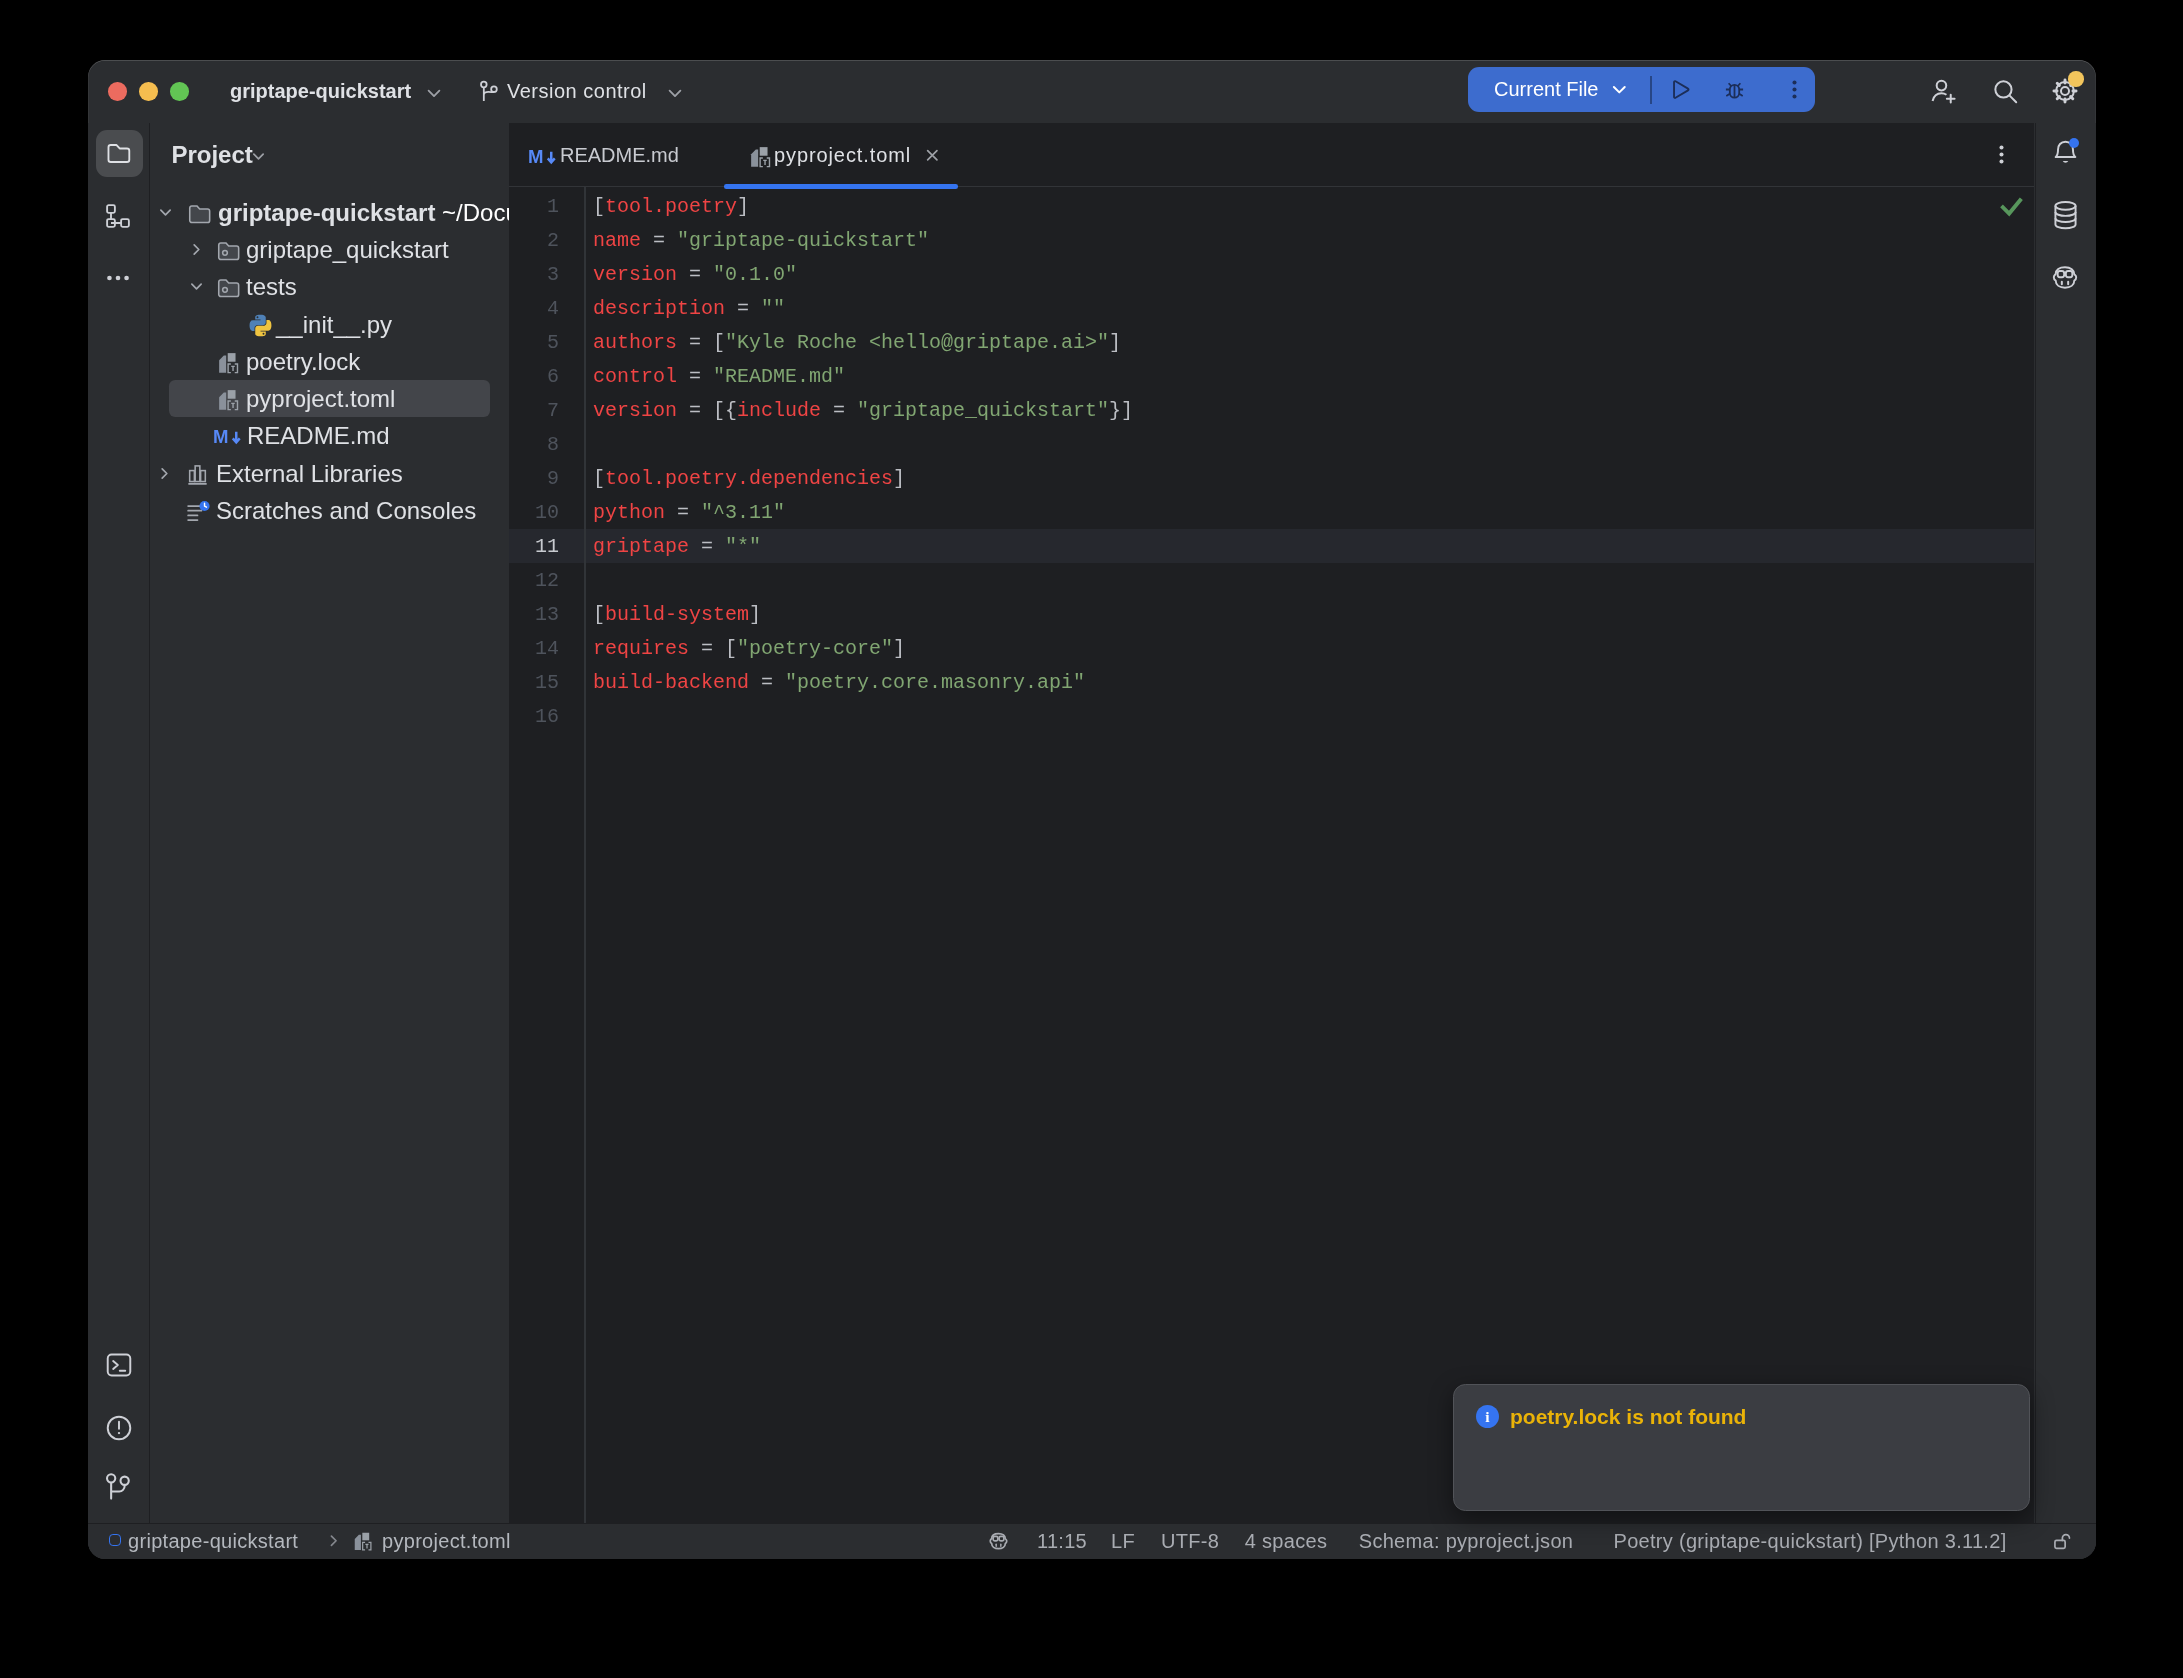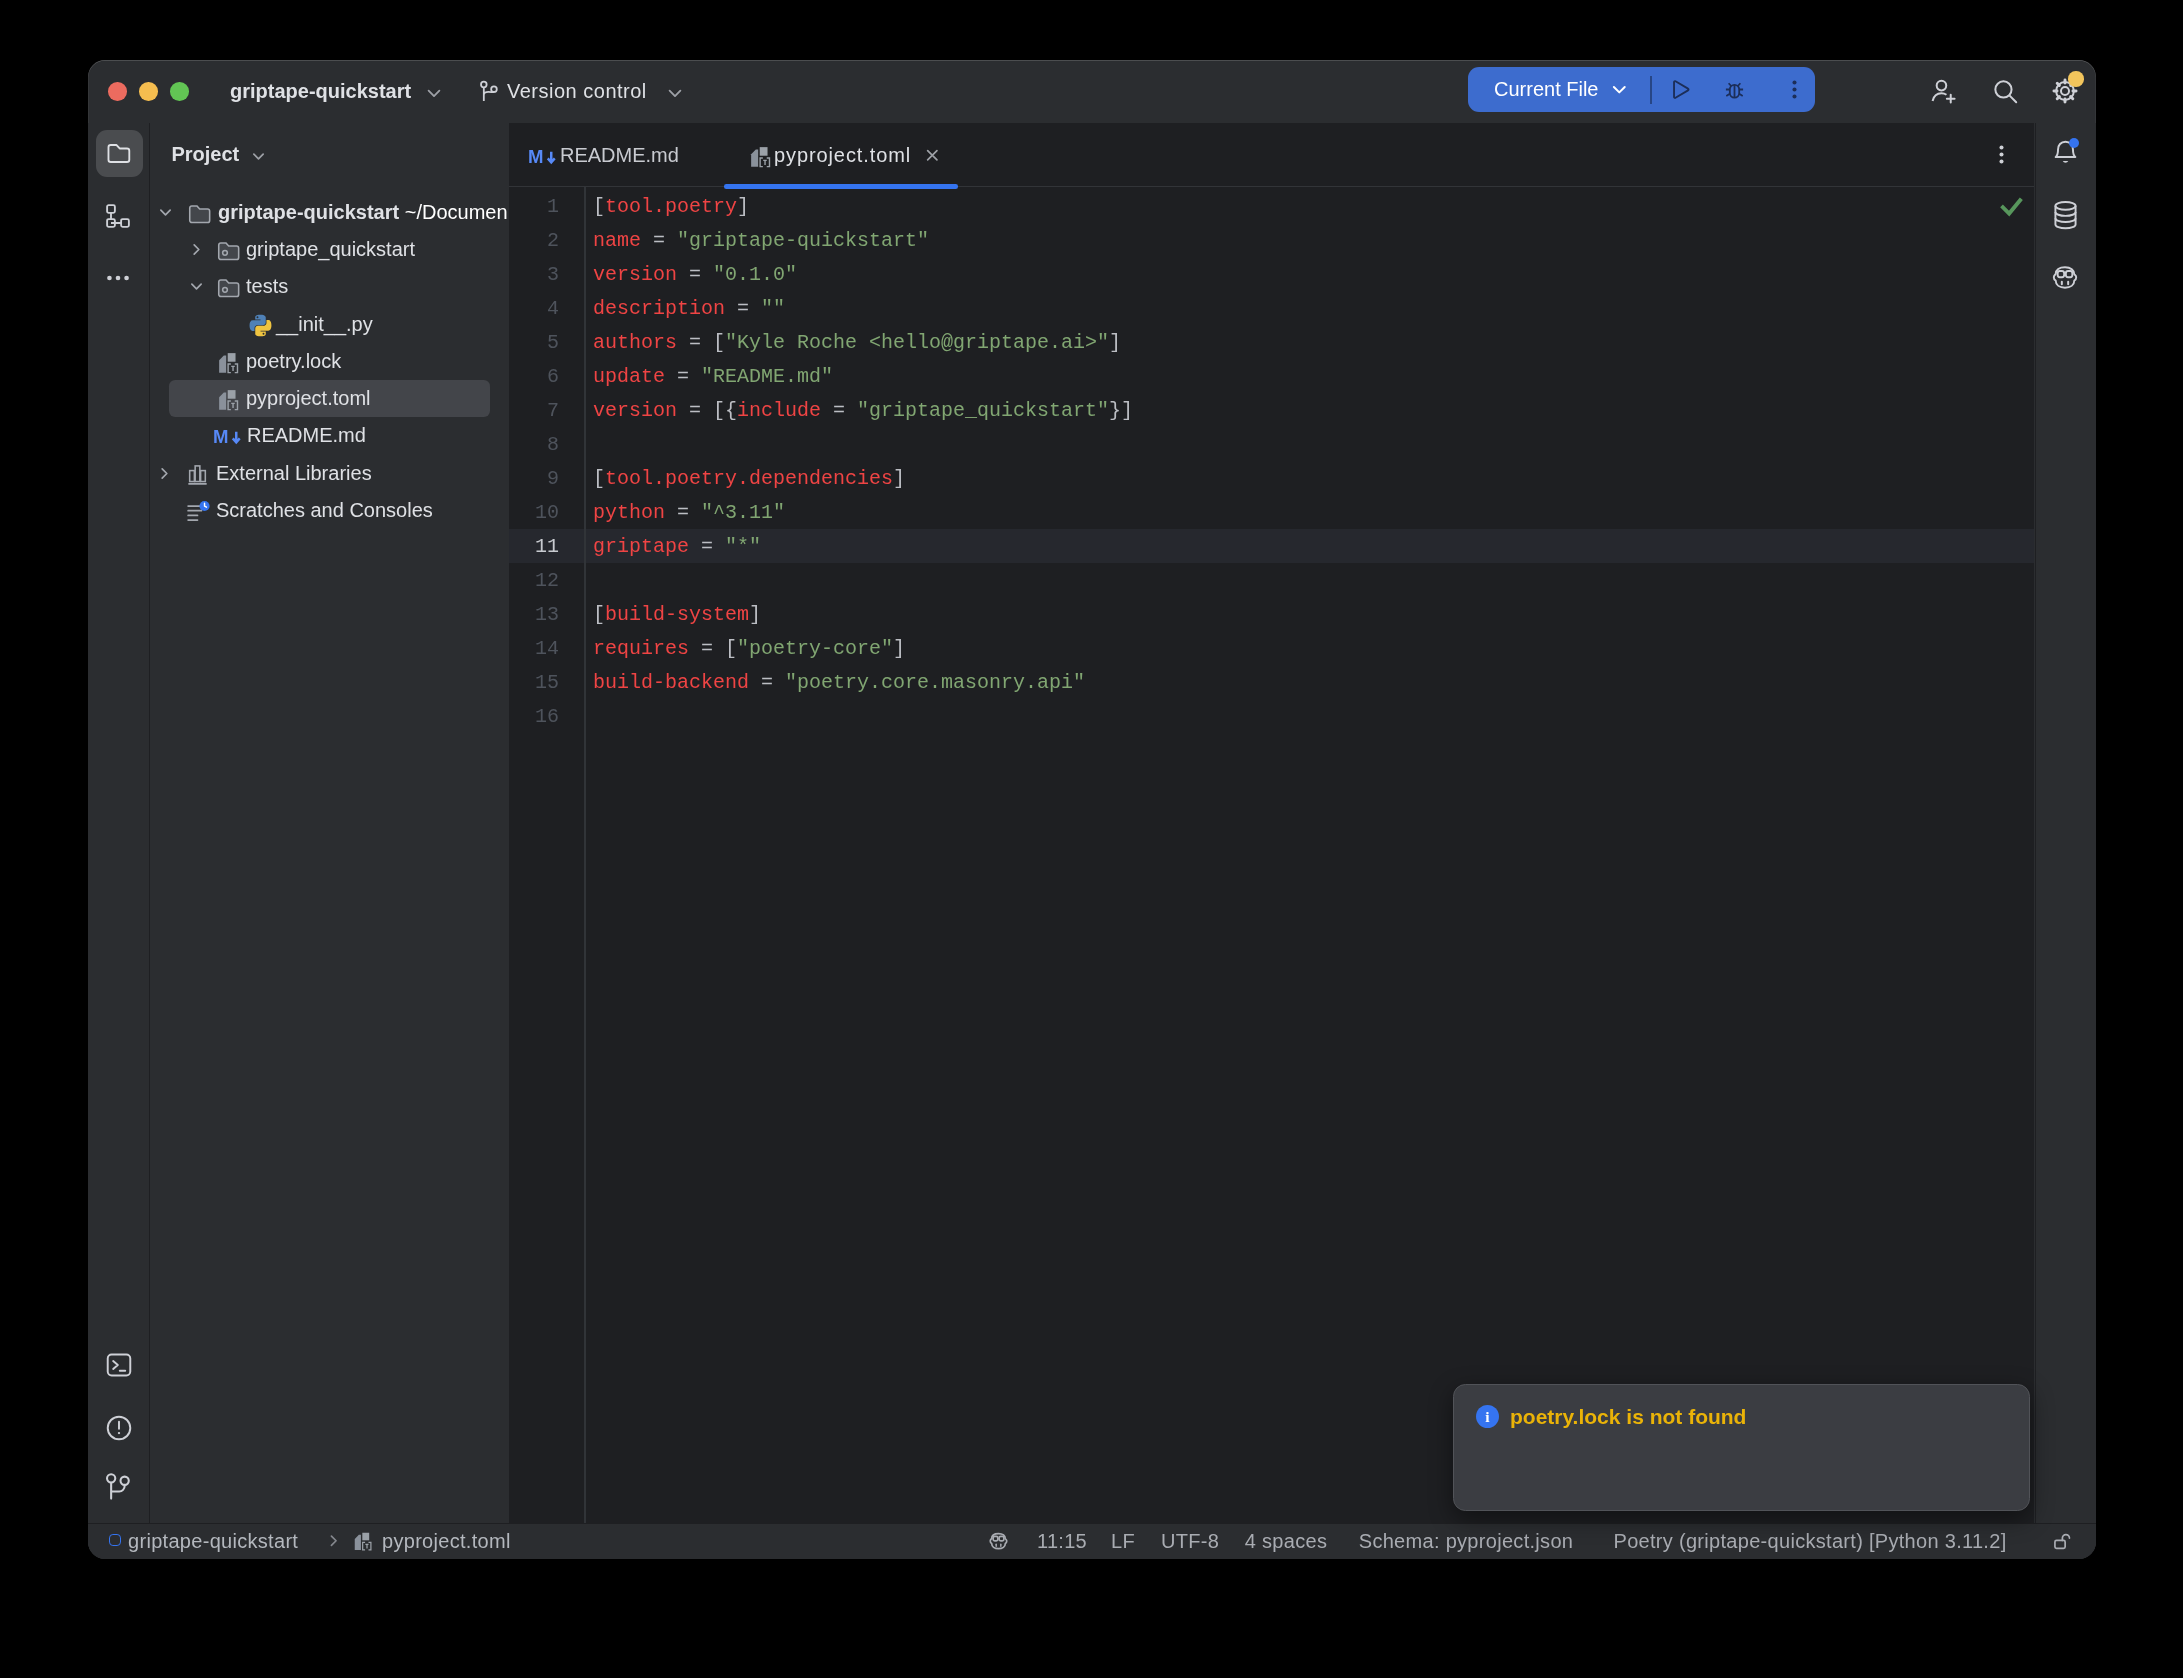--- a/index.html
+++ b/index.html
@@ -8,21 +8,21 @@
   .win{position:absolute;left:88px;top:60px;width:2008px;height:1499px;background:#2b2d30;border-radius:17px;overflow:hidden;box-shadow:inset 0 0.8px 0 rgba(255,255,255,.16), inset 0 0 0 0.8px rgba(255,255,255,.06);}
   .abs{position:absolute;}
   
   .tl{position:absolute;top:22px;width:18.6px;height:18.6px;border-radius:50%;}
   .title{position:absolute;top:0;height:63px;line-height:63px;color:#dfe1e5;font-size:20px;}
   
   .leftstrip{position:absolute;left:0;top:63px;width:62px;bottom:36px;background:#2b2d30;border-right:1.6px solid #1e1f22;}
   
   .project{position:absolute;left:64px;top:63px;width:357px;bottom:36px;background:#2b2d30;overflow:hidden;}
   .row{position:absolute;height:37px;width:100%;}
-  .rowtxt{position:absolute;font-size:20px;color:#dfe1e5;line-height:37px;white-space:nowrap;}
+  .rowtxt{position:absolute;font-size:24px;color:#dfe1e5;line-height:37px;white-space:nowrap;}
   
   .editor{position:absolute;left:421px;top:63px;width:1525px;bottom:36px;background:#1e1f22;}
   .tabs{position:absolute;left:0;top:0;width:100%;height:64px;border-bottom:1.6px solid #323438;}
   .code{position:absolute;font-family:"Liberation Mono",monospace;font-size:20px;line-height:34px;white-space:pre;margin:0;}
   
   .rightstrip{position:absolute;right:0;top:63px;width:61px;bottom:36px;background:#2b2d30;border-left:1.6px solid #1e1f22;}
   
   .status{position:absolute;left:0;bottom:0;width:100%;height:36px;background:#2b2d30;border-top:1.6px solid #1e1f22;color:#a9acb2;font-size:20px;}
   .sitem{position:absolute;top:0;line-height:34px;white-space:nowrap;letter-spacing:0.3px;}
   
@@ -271,21 +271,21 @@
 13
 14
 15
 16</pre>
 
     <pre class="code" style="left:84px;top:67px;color:#bcbec4;"><span class="pb">[</span><span class="ko">tool.poetry</span><span class="pb">]</span>
 <span class="ko">name</span> = <span class="st">"griptape-quickstart"</span>
 <span class="ko">version</span> = <span class="st">"0.1.0"</span>
 <span class="ko">description</span> = <span class="st">""</span>
 <span class="ko">authors</span> = [<span class="st">"Kyle Roche &lt;hello@griptape.ai&gt;"</span>]
-<span class="ko">update</span> = <span class="st">"README.md"</span>
+<span class="ko">control</span> = <span class="st">"README.md"</span>
 <span class="ko">version</span> = [{<span class="ko">include</span> = <span class="st">"griptape_quickstart"</span>}]
 
 <span class="pb">[</span><span class="ko">tool.poetry.dependencies</span><span class="pb">]</span>
 <span class="ko">python</span> = <span class="st">"^3.11"</span>
 <span class="ko">griptape</span> = <span class="st">"*"</span>
 
 <span class="pb">[</span><span class="ko">build-system</span><span class="pb">]</span>
 <span class="ko">requires</span> = [<span class="st">"poetry-core"</span>]
 <span class="ko">build-backend</span> = <span class="st">"poetry.core.masonry.api"</span>
 </pre>

